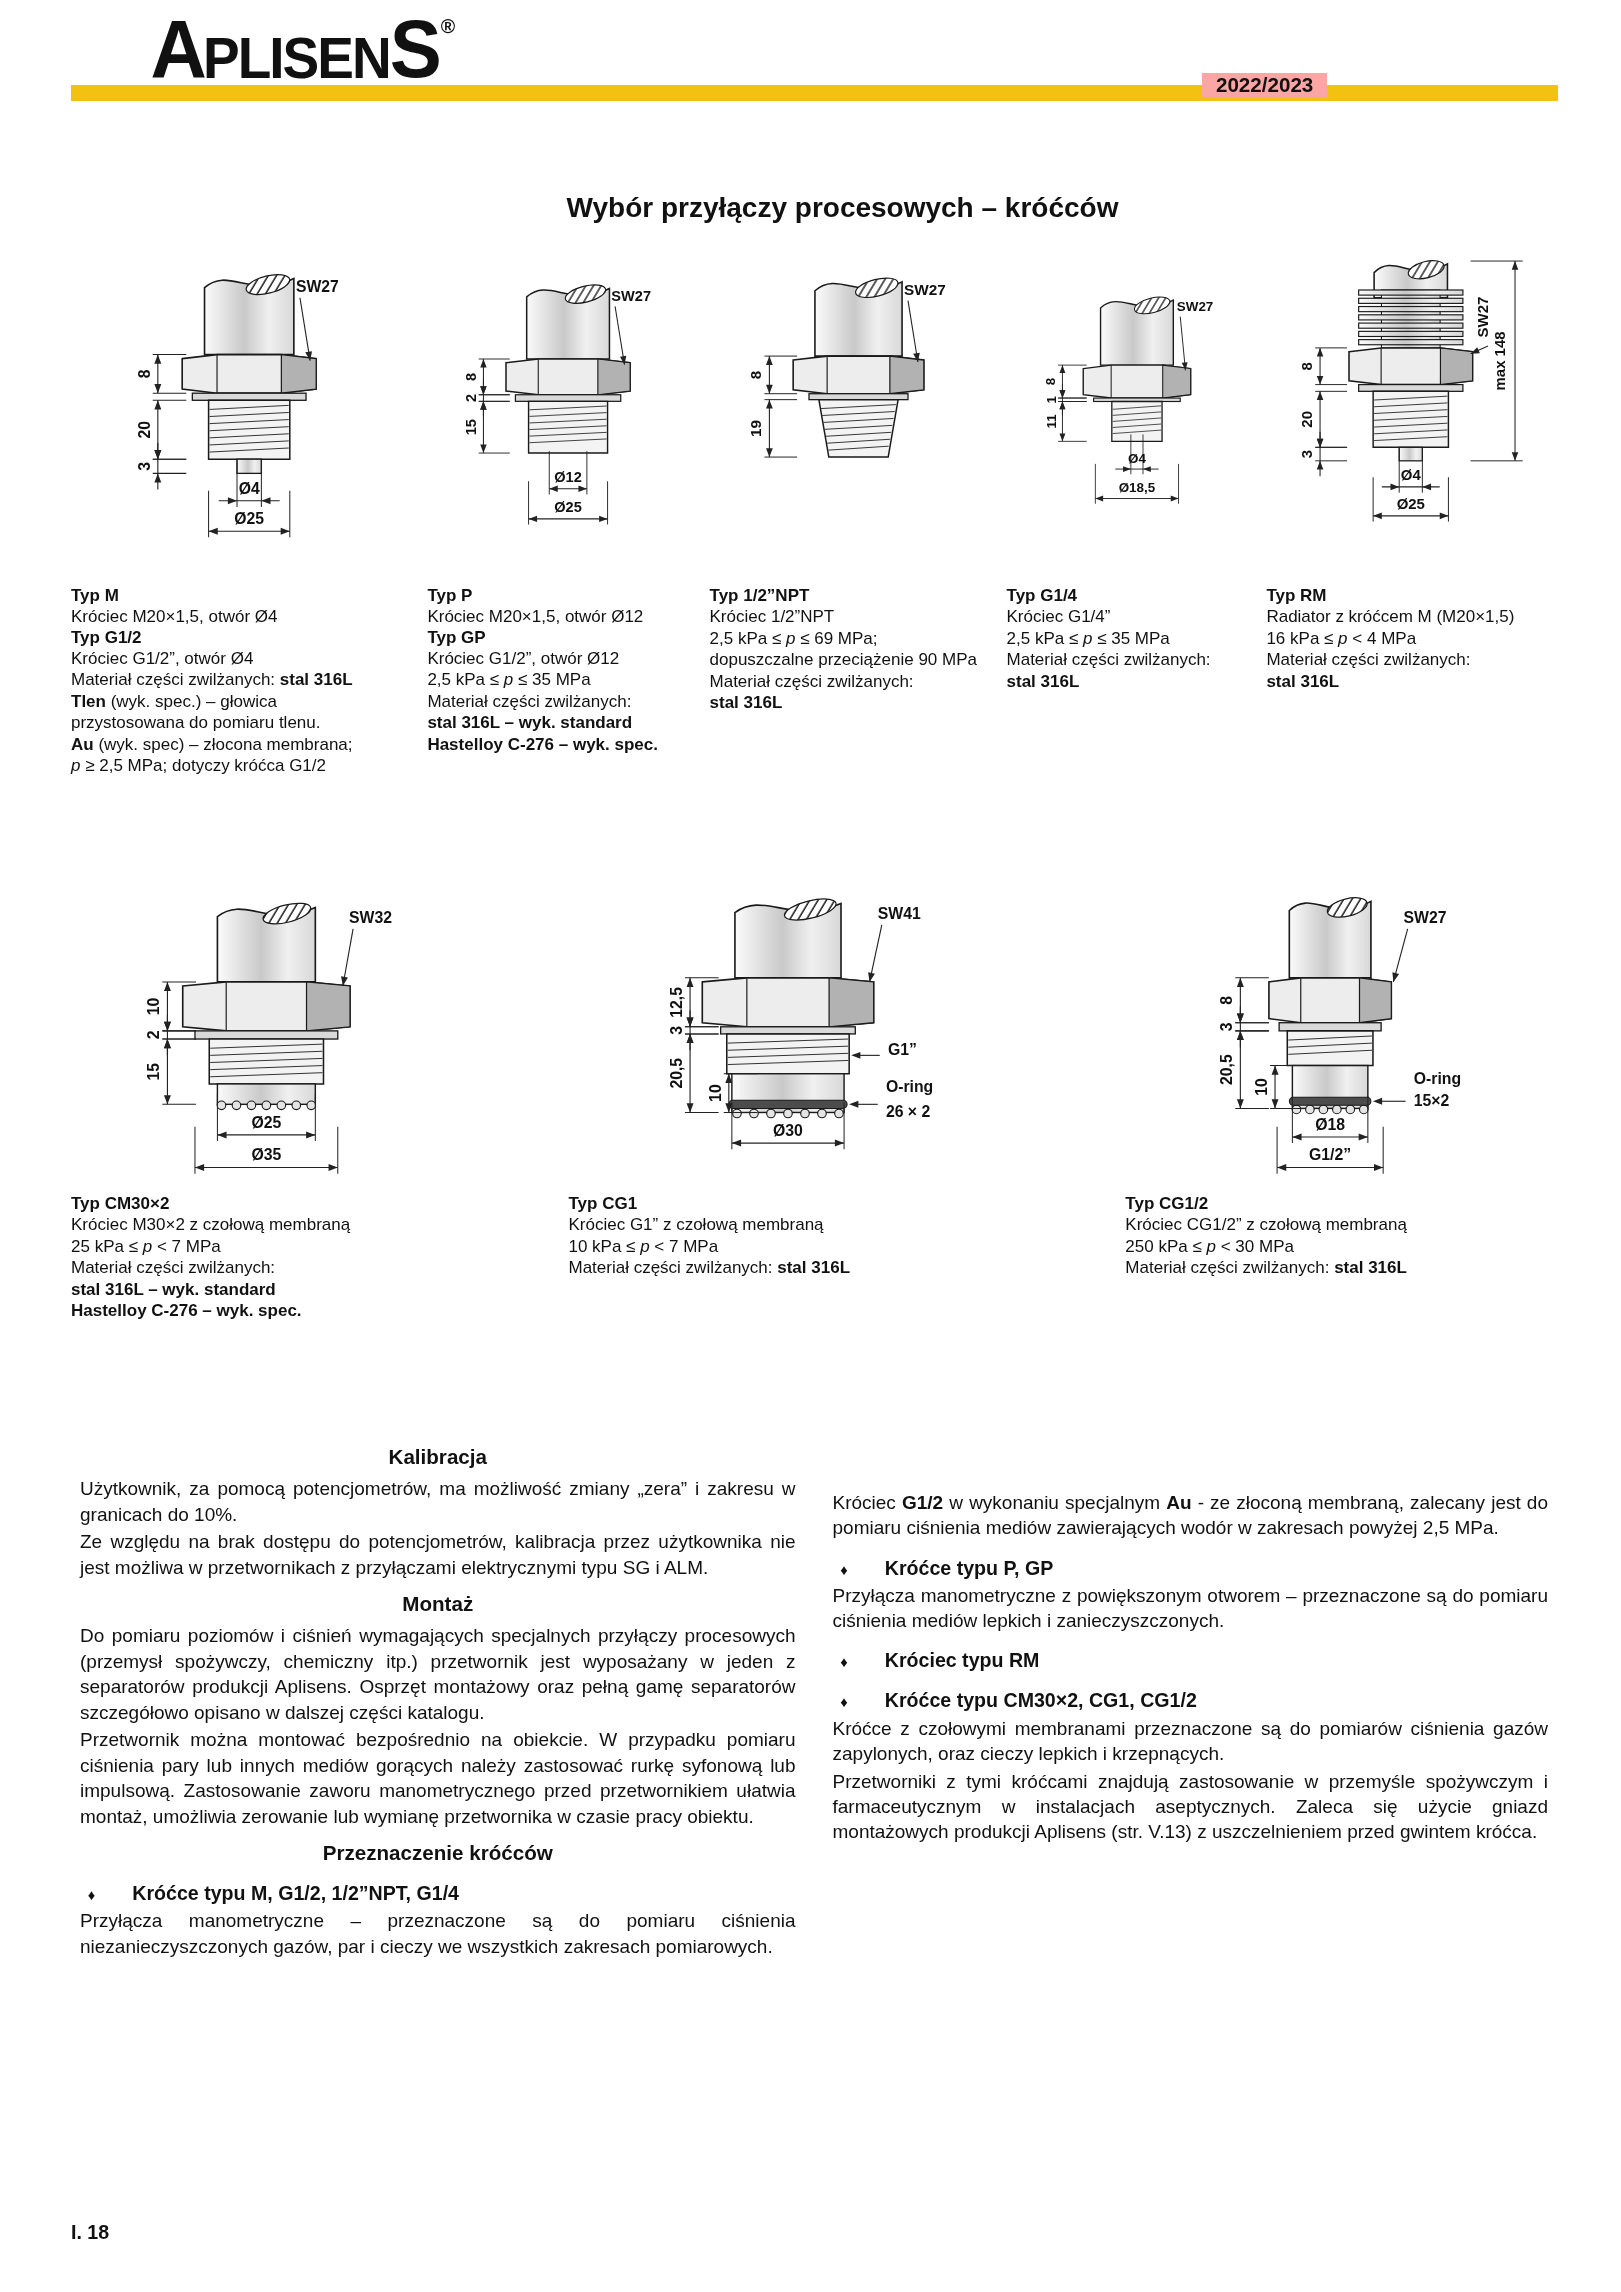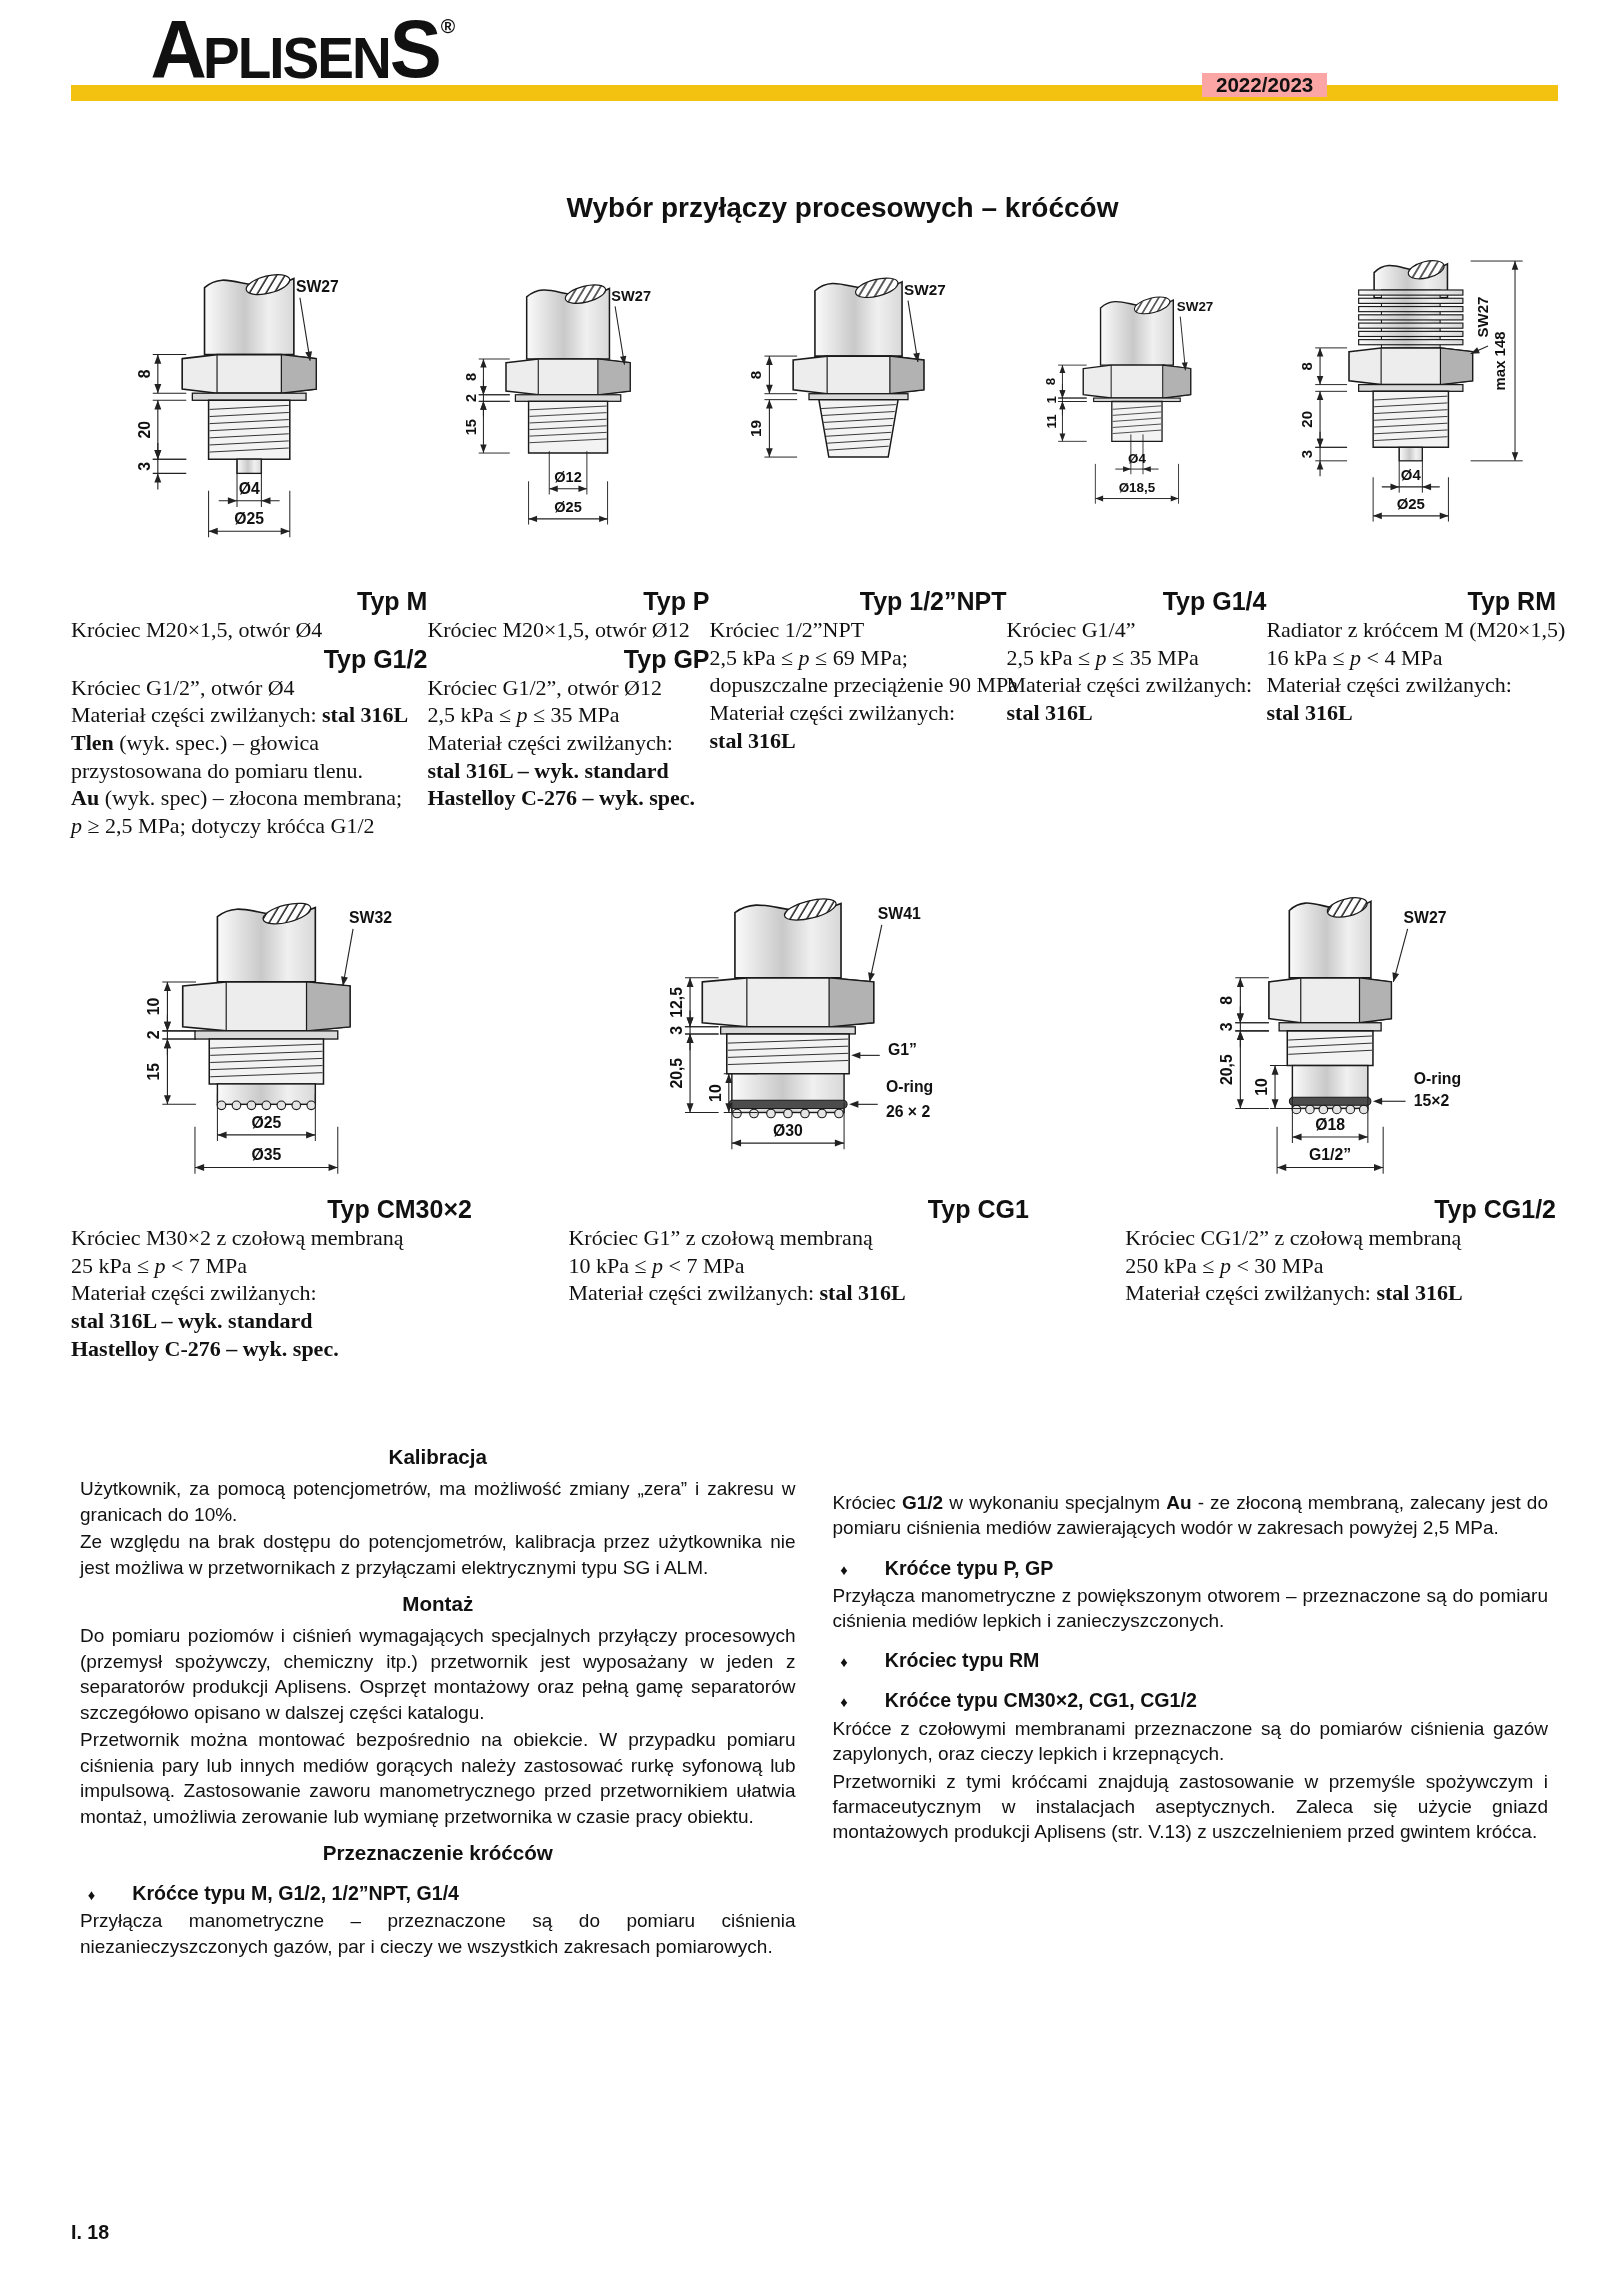--- a/index.html
+++ b/index.html
@@ -20,22 +20,22 @@
   
   .row{position:absolute;left:71px;right:65px;display:grid;}
   .r1{top:247px;grid-template-columns:24% 19% 20% 17.5% 19.5%;}
   .r2{top:884px;grid-template-columns:27% 31% 29%;justify-content:space-between;}
   figure.fig{margin:0;}
   .fig svg{width:100%;display:block;}
   .r1 .fig svg{height:335px;}
   .r2 .fig svg{height:306px;}
   .fig svg text{font-family:"Liberation Sans",sans-serif;font-weight:bold;font-size:15.5px;fill:#111;}
   .fig-cap{margin-top:3.9px;}
-  .fig-h{text-align:right;font-size:25px;font-weight:bold;line-height:1.2;}
-  .fig-p{font-size:22px;line-height:1.26;white-space:nowrap;font-family:Liberation Serif, serif;}
+  .fig-h{text-align:left;font-size:17px;font-weight:bold;line-height:1.2;}
+  .fig-p{font-size:17px;line-height:1.26;white-space:nowrap;}
   .fig-p .b{font-weight:bold;}
   .fig-p .i{font-style:italic;}
 
   
   .twocol{position:absolute;top:1433px;left:80px;right:73px;display:grid;grid-template-columns:1fr 1fr;column-gap:37px;
           font-size:19px;line-height:1.34;text-align:justify;}
   .col-right{padding-top:57px;}
   .sec-h{text-align:center;font-weight:bold;font-size:20.6px;margin:9.8px 0 5.9px;}
   .para{margin:0 0 2px;}
   .para .b{font-weight:bold;}

